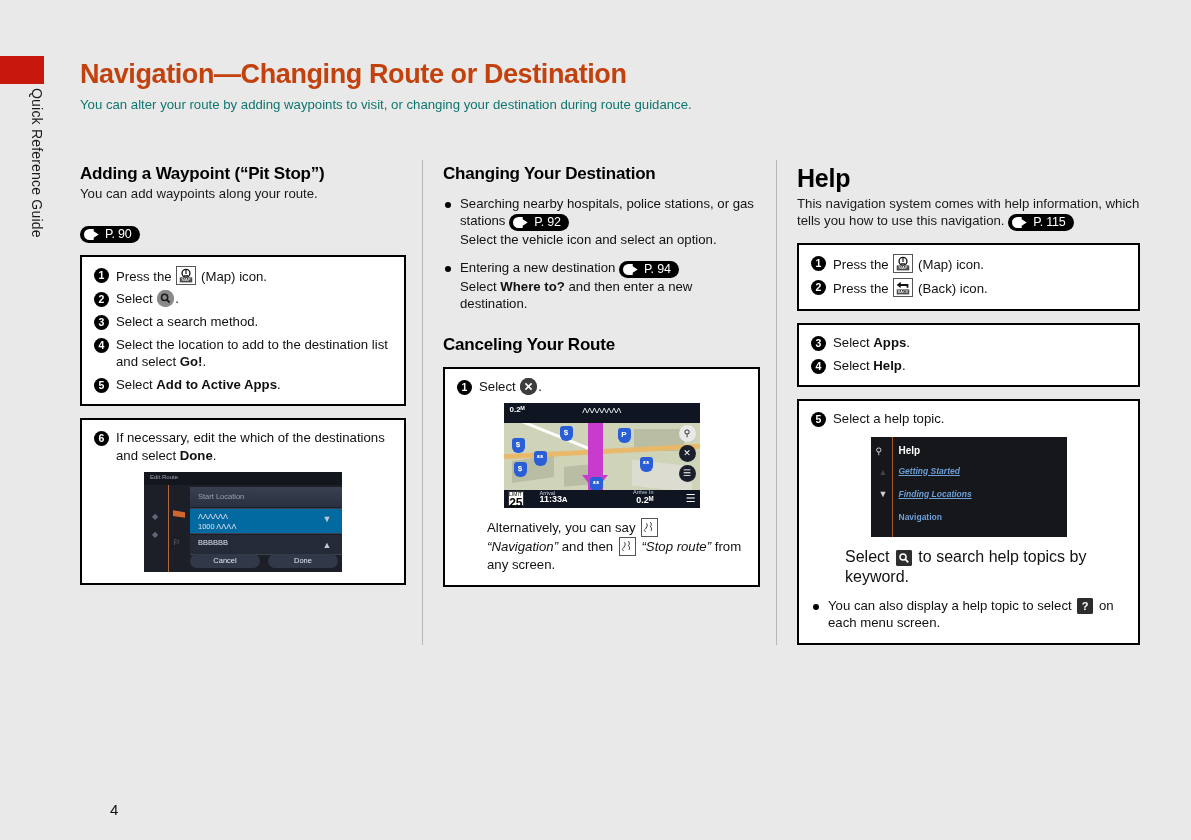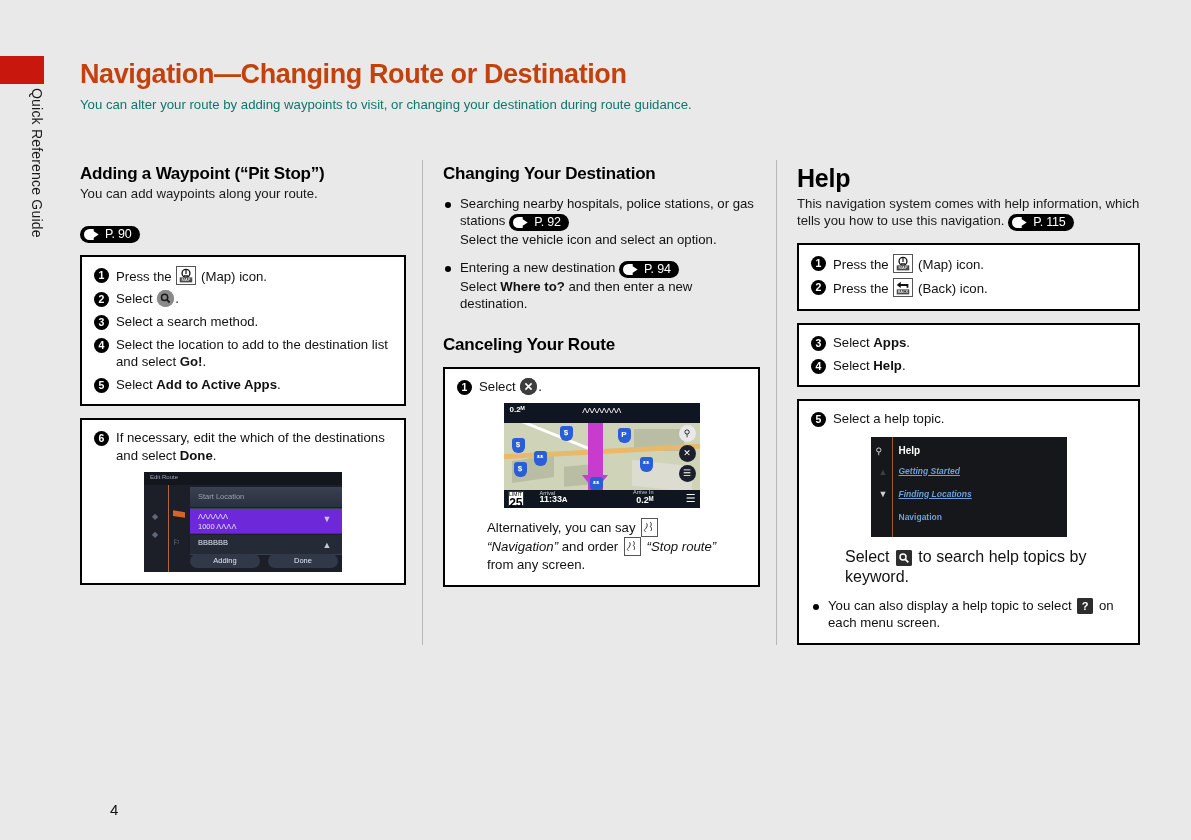--- a/index.html
+++ b/index.html
@@ -204,21 +204,21 @@
     position: relative;
     font-size: 7px;
     color: #c9cedb;
     overflow:hidden;
   }
   .editroute .hdr { height:13px; background:#13161d; padding:2px 0 0 6px; font-size:6px; color:#9aa3b5;}
   .editroute .orangebar { position:absolute; left:24px; top:13px; bottom:0; width:1px; background:#b4663b;}
   .editroute .rowstart { position:absolute; left:46px; top:15px; right:0; height:20px;
       background:linear-gradient(#39404f,#2a3040); color:#97a0b3; font-size:7.5px; padding:5px 0 0 8px;}
   .editroute .row1 { position:absolute; left:46px; top:36px; right:0; height:26px;
-      background:#6d28d9; border-top:1px solid #3a4150; border-bottom:1px solid #3a4150;}
+      background:#0369a1; border-top:1px solid #3a4150; border-bottom:1px solid #3a4150;}
   .editroute .row2 { position:absolute; left:46px; top:63px; right:0; height:20px;
       background:#242a36; border-bottom:1px solid #3a4150;}
   .editroute .rowtxt { padding: 3px 0 0 8px; color:#dfe4ee; font-size:7.5px; line-height:1.25;}
   .editroute .flag {
       position:absolute; left:29px; top:38px; width:12px; height:11px; background:#d2662a;
       clip-path: polygon(0 0,100% 18%,100% 68%,0 52%,0 100%); }
   .editroute .pin2 {
       position:absolute; left:29px; top:66px; width:11px; height:11px; color:#8c93a3; font-size:8px;}
   .editroute .updown {
       position:absolute; right:8px; width:14px; height:10px; color:#c2c8d4; font-size:9px; text-align:center;}
@@ -354,21 +354,21 @@
           <div class="row1">
             <div class="rowtxt"><span>ΛΛΛΛΛΛ</span><br><span>1000 ΛΛΛΛ</span></div>
           </div>
           <div class="updown" style="top:42px;">▼</div>
           <div class="pin2">⚐</div>
           <div class="row2">
             <div class="rowtxt">BBBBBB</div>
           </div>
           <div class="updown" style="top:68px;">▲</div>
           <div class="btnrow">
-            <div class="btn">Adding</div>
+            <div class="btn">Cancel</div>
             <div class="btn">Done</div>
           </div>
         </div>
       </div>
     </div>
 
     <div class="col col-2">
       <h2 class="sec-title">Changing Your Destination</h2>
 
       <ul class="dotlist">
@@ -437,21 +437,21 @@
           <div class="dist2">0.2ᴹ</div>
           <div class="menubtn">☰</div>
         </div>
 
         <div class="alt-note">
           <span>Alternatively, you can say </span><span class="voicekey"><svg viewBox="0 0 17 19" width="15" height="17">
                 <path d="M3 12c1-1 2-2 2.6-3.6.5-1.4.2-2.6-.4-3.6" stroke="#222" stroke-width="1.1" fill="none"></path>
                 <path d="M9.5 3.5c1.4 1.6 1.4 3.4 0 5 1.6 1.4 1.8 3.2.6 4.8" stroke="#222" stroke-width="1.1" fill="none"></path>
                 <path d="M2.4 12.6l1.6 1.8" stroke="#222" stroke-width="1.1"></path>
               </svg></span><br>
-          <i>“Navigation”</i><span> and order </span><span class="voicekey"><svg viewBox="0 0 17 19" width="15" height="17">
+          <i>“Navigation”</i><span> and then </span><span class="voicekey"><svg viewBox="0 0 17 19" width="15" height="17">
                 <path d="M3 12c1-1 2-2 2.6-3.6.5-1.4.2-2.6-.4-3.6" stroke="#222" stroke-width="1.1" fill="none"></path>
                 <path d="M9.5 3.5c1.4 1.6 1.4 3.4 0 5 1.6 1.4 1.8 3.2.6 4.8" stroke="#222" stroke-width="1.1" fill="none"></path>
                 <path d="M2.4 12.6l1.6 1.8" stroke="#222" stroke-width="1.1"></path>
               </svg></span> <i>“Stop route”</i><span> from any screen.</span>
         </div>
       </div>
     </div>
 
     <div class="col col-3">
       <h2 class="sec-title big">Help</h2>

